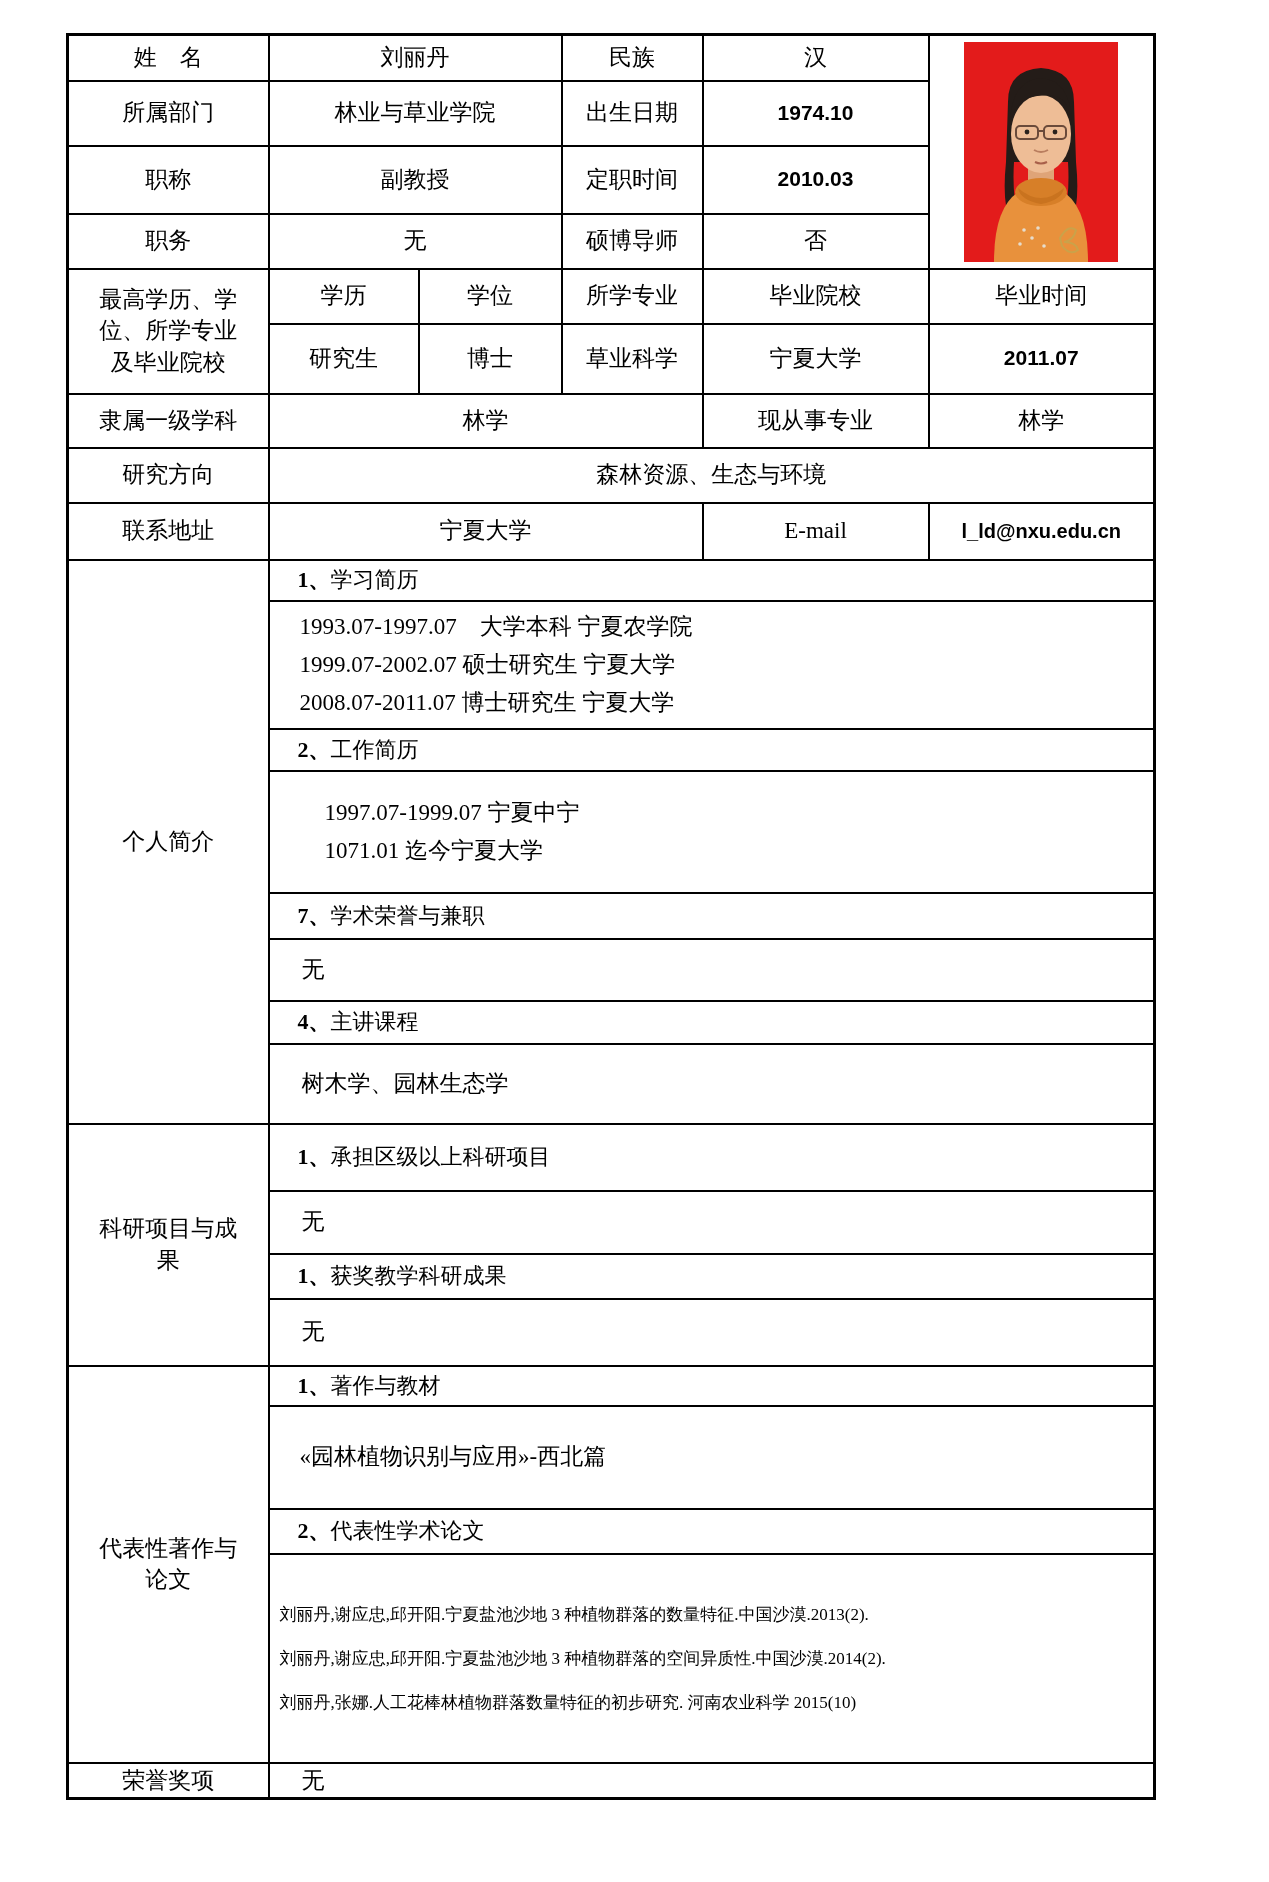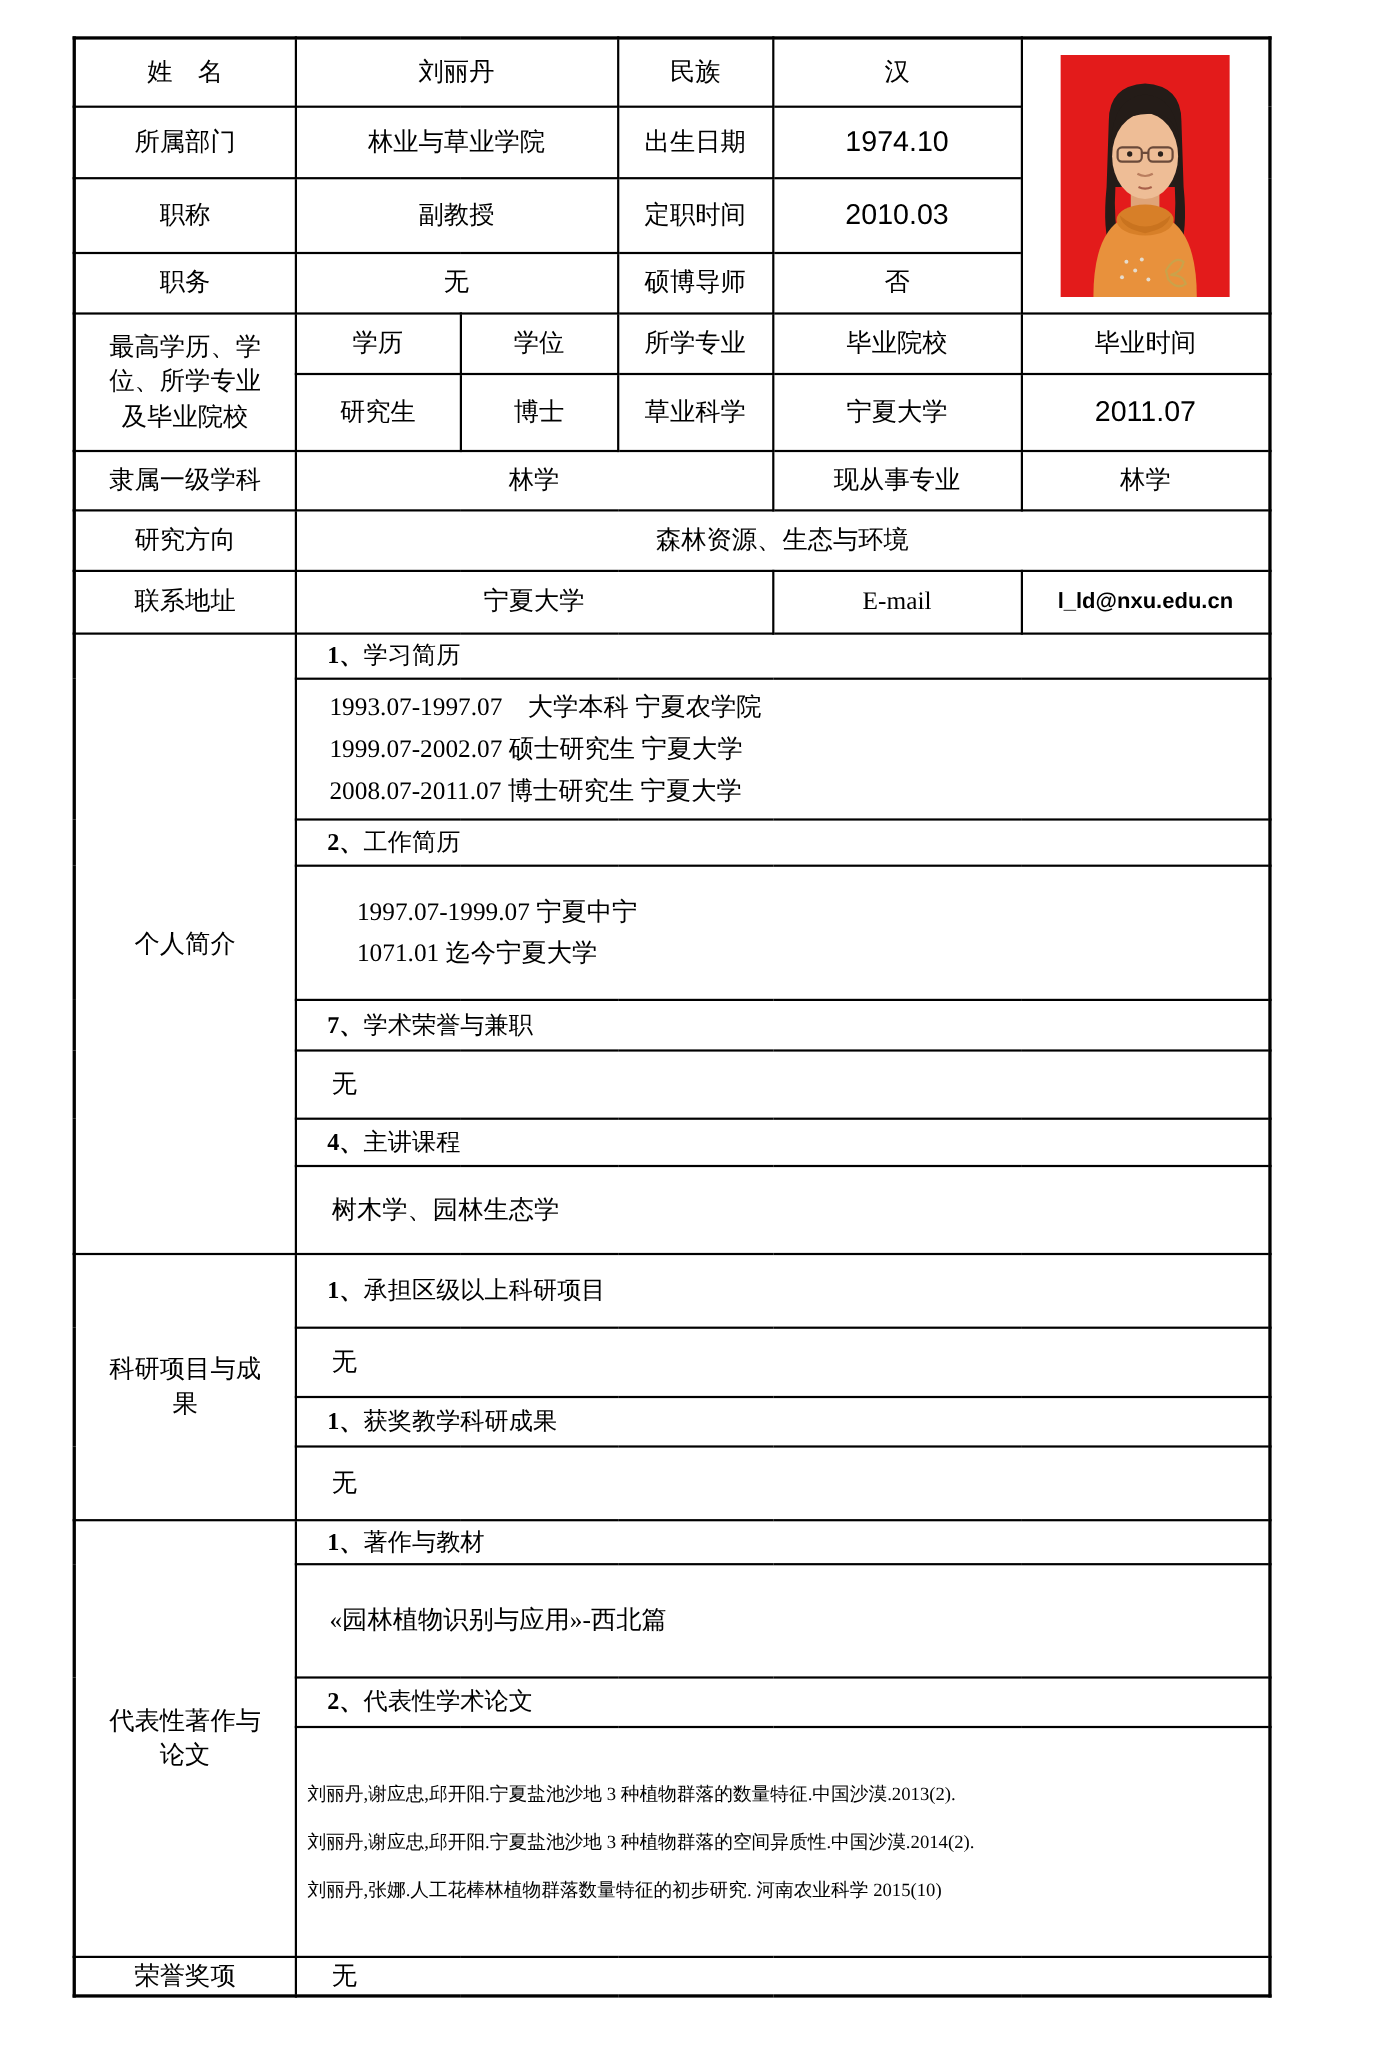--- a/index.html
+++ b/index.html
@@ -21,22 +21,22 @@
     padding:0;
     text-align:center;
     vertical-align:middle;
     font-size:23px;
     line-height:1.35;
     overflow:hidden;
   }
   td.pre{white-space:pre-line;}
   td.num{
     font-family:"Liberation Sans", sans-serif;
-    font-weight:normal;
-    font-size:26px;
+    font-weight:bold;
+    font-size:21px;
     text-align:center;
   }
   td.email{
     font-family:"Liberation Sans", sans-serif;
     font-weight:bold;
     font-size:20px;
   }
   td.left{text-align:left;padding-left:30px;}
   td.sec-title{text-align:left;padding-left:28px;font-size:22px;}
   td.sec-title::first-letter{font-weight:bold;}
@@ -65,21 +65,21 @@
   <colgroup>
     <col style="width:201px">
       <col style="width:150px">
       <col style="width:143px">
     <col style="width:141px">
       <col style="width:226px">
       <col style="width:226px">
   </colgroup>
 
   <tbody>
-      <tr style="height:62px">
+      <tr style="height:46px">
     <td class="pre">姓　名</td>
     <td colspan="2">刘丽丹</td>
     <td>民族</td>
     <td>汉</td>
     <td rowspan="4" class="photo-cell">
       <svg class="portrait" viewBox="0 0 154 220">
         <rect x="0" y="0" width="154" height="220" fill="#e31b1b"></rect>
 
         <path d="M44 60 Q44 28 77 26 Q110 28 110 60 L112 120 Q116 160 108 178 L100 178 Q106 150 104 120 L50 120 Q48 150 54 178 L46 178 Q38 160 42 120 Z" fill="#241c18"></path>
 

